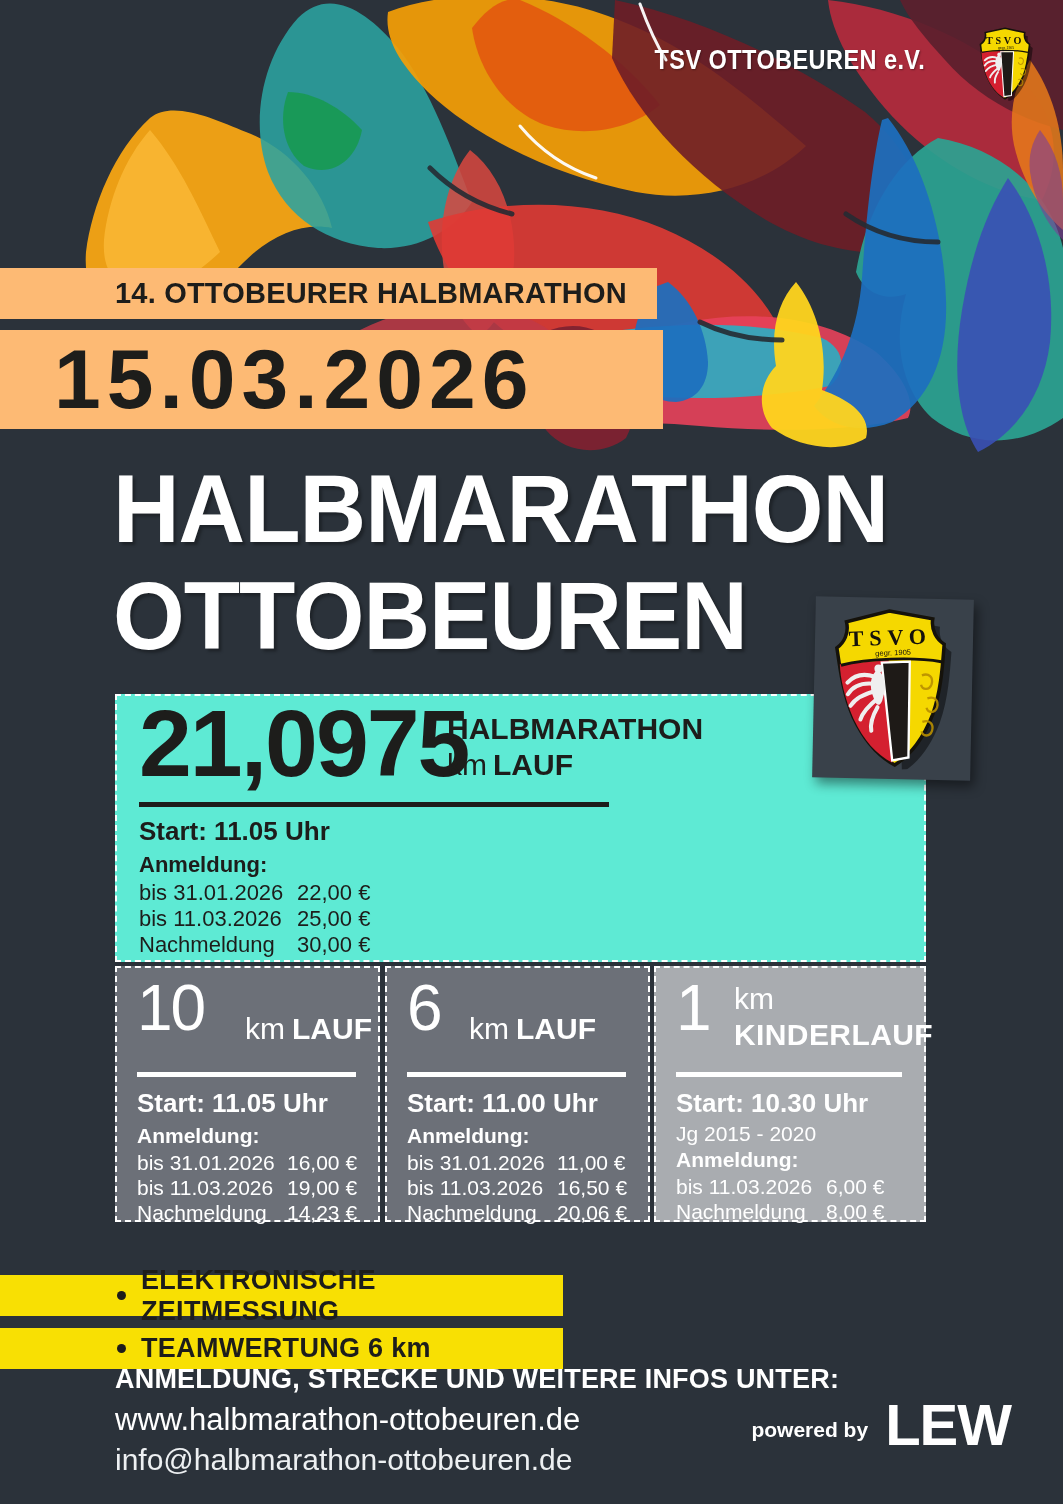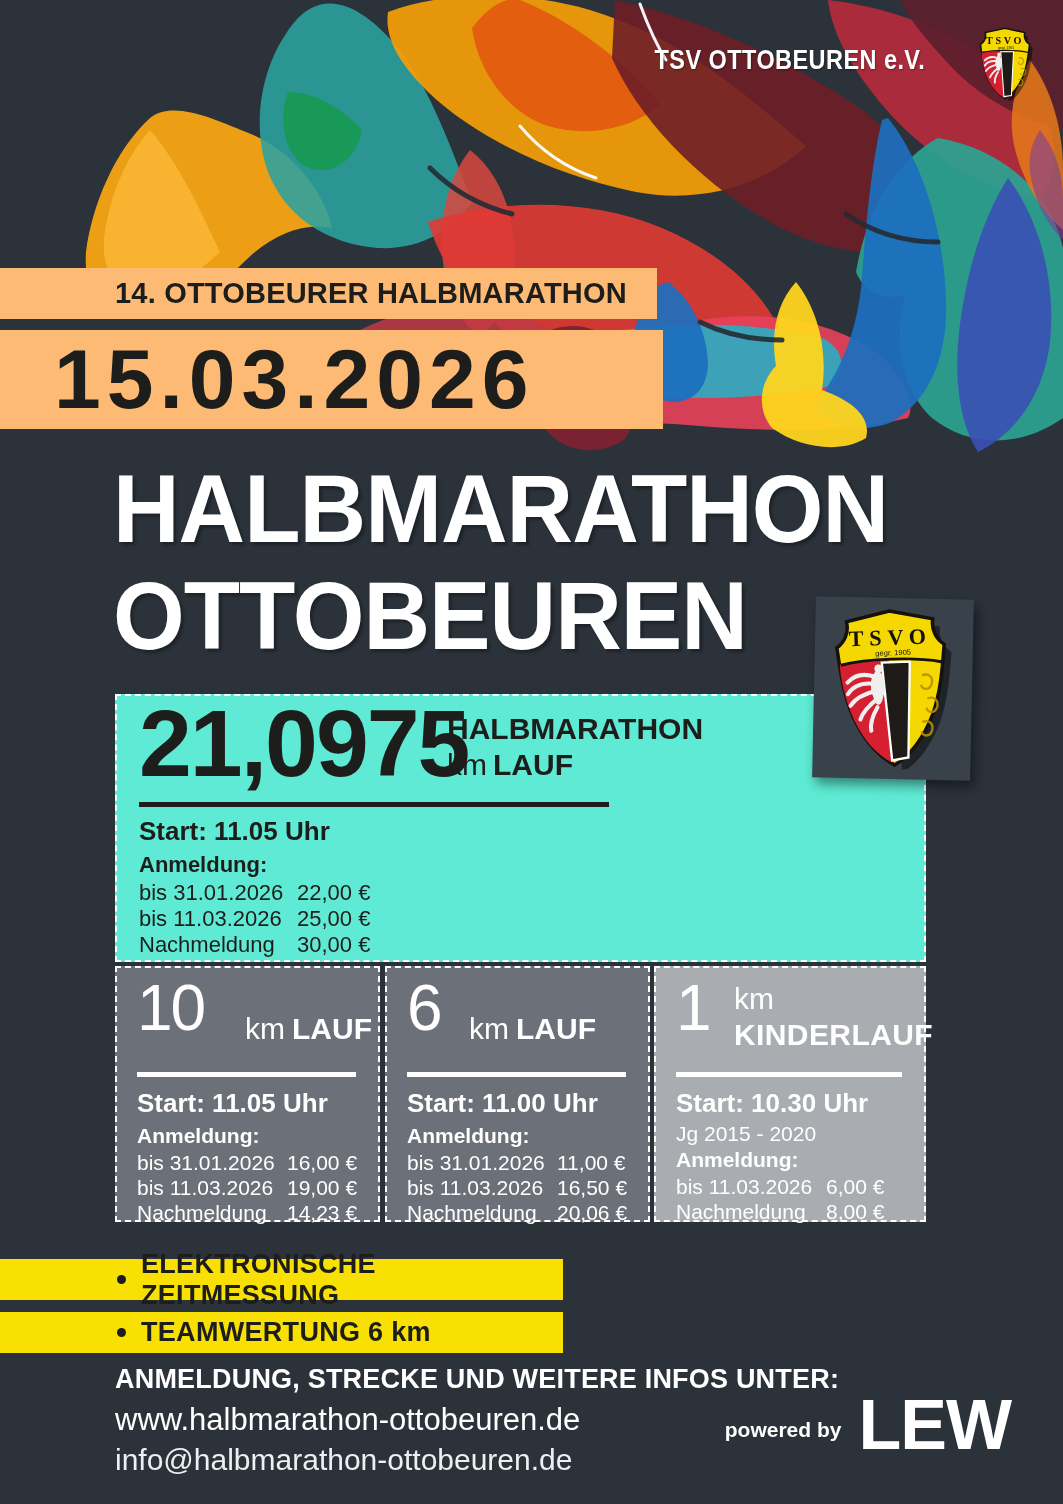--- a/index.html
+++ b/index.html
@@ -85,35 +85,35 @@
   .race-3 .g-reg { top:180px; }
   .g-fees  { position:absolute; left:20px; font-size:21px; }
   .race-1 .g-fees, .race-2 .g-fees { top:182px; }
   .race-3 .g-fees { top:206px; }
   .g-fees .fee-row { line-height:25px; }
   .g-fees .fee-label { flex:0 0 150px; }
 
   
   .feature-banner {
     position:absolute; left:0; width:563px; height:41px; background:#F8E003;
-    display:flex; align-items:center; z-index:4; color:#1D1D1B;
+    display:flex; align-items:center; z-index:4; color:#1D1D1B;margin-top:16px;
   }
   .feature-1 { top:1259px; }
   .feature-2 { top:1312px; }
   .dot { width:9px; height:9px; border-radius:50%; background:#1D1D1B; margin-left:117px; margin-right:15px; flex:0 0 auto; }
   .feature-banner .txt { font-weight:bold; font-size:27px; letter-spacing:.3px; }
 
   
   .footer-info { position:absolute; left:115px; top:1364px; color:#fff; }
   .f-head  { font-size:27px; font-weight:bold; letter-spacing:.2px; margin-bottom:7px; }
   .f-web   { font-size:31px; font-weight:normal; margin-bottom:5px; }
   .f-mail  { font-size:30px; font-weight:normal; color:#EDF0F2; }
   .powered { position:absolute; right:52px; top:1400px; display:flex; align-items:flex-end; color:#fff; }
   .p-by  { font-size:21px; font-weight:bold; padding-bottom:8px; margin-right:17px; }
-  .p-lew { font-size:70px; line-height:50px; font-weight:bold; letter-spacing:-1px; }
+  .p-lew { font-size:58px; line-height:50px; font-weight:bold; letter-spacing:-1px; }
 </style>
 </head>
 <body>
 
 <div class="poster">
 
   <svg id="art" viewBox="0 0 1063 480" xmlns="http://www.w3.org/2000/svg">
     <g stroke="none">
       <path fill="#F7A513" opacity=".95" d="M150,118 C115,150 92,205 86,252 C83,292 102,312 136,314 C178,315 214,292 244,262 C272,234 304,222 332,228 C322,186 288,148 246,132 C212,118 172,100 150,118 Z"></path>
       <path fill="#FDBE3C" opacity=".7" d="M150,130 C125,158 108,200 104,240 C102,270 115,288 140,290 C168,292 196,275 220,252 C200,210 180,165 150,130 Z"></path>

